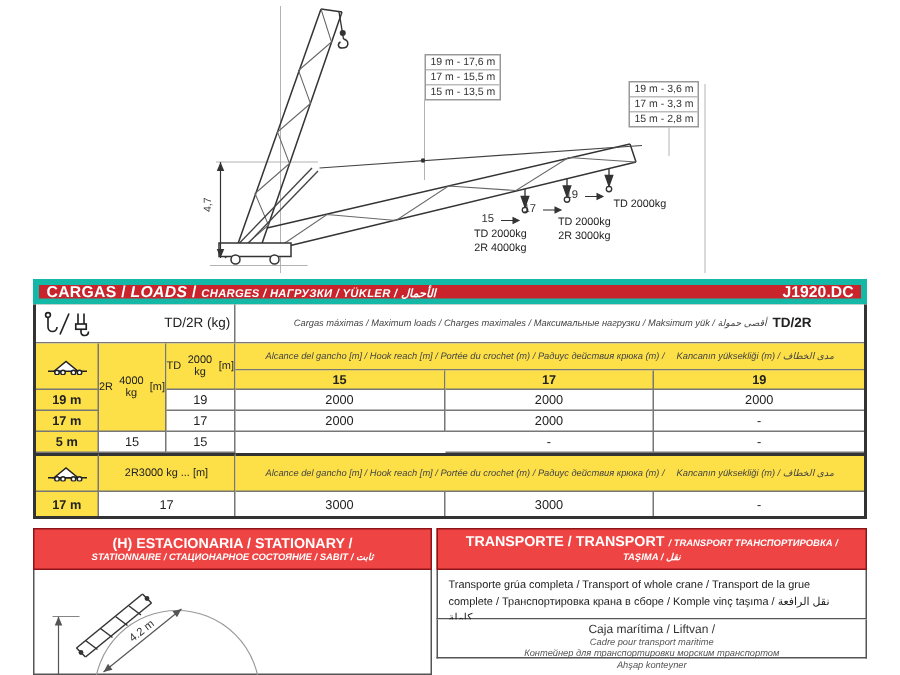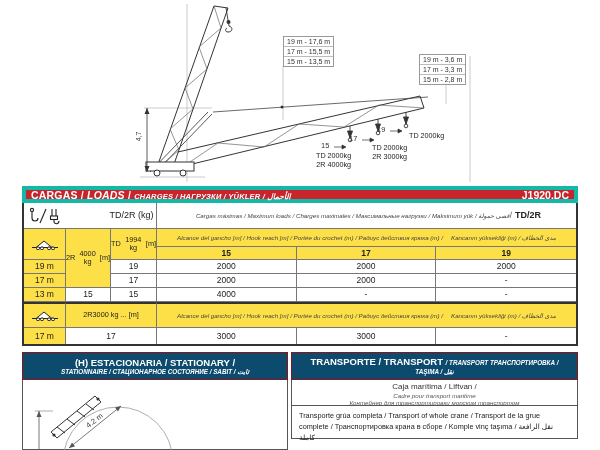--- a/index.html
+++ b/index.html
@@ -26,32 +26,32 @@
   .tbl{display:grid;grid-template-columns:42px 45px 46px 1fr 1fr 1fr;
        grid-template-rows:26px 18px 13px 14px 14px 14px 26px 16px;
        border:2px solid #333;border-top:none;background:#fff;box-sizing:border-box;}
   .c{border-right:1px solid #777;border-bottom:1px solid #777;display:flex;flex-direction:row;
      align-items:center;justify-content:center;text-align:center;overflow:hidden;line-height:1.05;}
   .c.row{flex-direction:row;}
   .g{background:#fde047;}
   .nr{border-right:none;}
   .nb{border-bottom:none;}
   .sep{border-top:2px solid #333;}
-  .jib{font-size:8.5px;font-weight:normal;}
+  .jib{font-size:8.5px;font-weight:bold;}
   .val{font-size:8.5px;}
   .hdr-sm{font-size:6.2px;font-style:italic;color:#444;line-height:7.5px;padding:0 4px;}
   .hdr-b{font-size:9px;font-weight:bold;}
   .colhdr{font-size:7.3px;line-height:8.2px;}
   .subcol{font-size:8.5px;font-weight:bold;}
   .hookcell-label{font-size:9px;margin-left:7px;}
   
   #bottom{position:absolute;left:22px;top:352px;width:556px;display:flex;gap:3px;}
   .panel{flex:1;display:flex;flex-direction:column;}
   .panel-l{flex:0 0 266px;}
-  .phead{background:#0c4a6e;color:#fff;border:1px solid #8d1418;height:28px;display:flex;
+  .phead{background:#ef4444;color:#fff;border:1px solid #8d1418;height:28px;display:flex;
          flex-direction:column;align-items:center;justify-content:center;text-align:center;box-sizing:border-box;}
   .phead .l1{font-size:9.5px;font-weight:bold;line-height:11px;white-space:nowrap;}
   .phead .l1 small{font-size:6.3px;font-style:italic;}
   .phead .l2{font-size:6.3px;font-weight:bold;font-style:italic;line-height:8px;}
   .pbody{border:1px solid #555;border-top:none;background:#fff;box-sizing:border-box;}
   #stationary-body{height:70px;position:relative;}
   #transport-text{font-size:7.3px;line-height:11px;padding:4px 7px;text-align:left;color:#222;height:33px;}
   #liftvan{text-align:center;padding-top:2px;height:26px;color:#333;}
   #liftvan .v1{font-size:8px;line-height:9.5px;}
   #liftvan .v2{font-size:6.2px;font-style:italic;line-height:7.5px;color:#555;}
@@ -201,21 +201,21 @@
           </g>
         </svg>
       </div>
       <div class="c g colhdr" style="grid-column:2/3;grid-row:2/6;">
         <span>2R</span>
         <span>4000 kg</span>
         <span>[m]</span>
       </div>
       <div class="c g colhdr" style="grid-column:3/4;grid-row:2/4;">
         <span>TD</span>
-        <span>1994 kg</span>
+        <span>2000 kg</span>
         <span>[m]</span>
       </div>
       <div class="c g nr" style="grid-column:4/7;grid-row:2/3;">
         <span class="hdr-sm">Alcance del gancho [m] / Hook reach [m] / Portée du crochet (m) / Радиус действия крюка (m) /</span>
         <span class="hdr-sm">Kancanın yüksekliği (m) / مدى الخطاف</span>
       </div>
       <div class="c g subcol" style="grid-column:4/5;grid-row:3/4;">15</div>
       <div class="c g subcol" style="grid-column:5/6;grid-row:3/4;">17</div>
       <div class="c g subcol nr" style="grid-column:6/7;grid-row:3/4;">19</div>
 
@@ -224,24 +224,23 @@
       <div class="c val" style="grid-column:4/5;grid-row:4/5;">2000</div>
       <div class="c val" style="grid-column:5/6;grid-row:4/5;">2000</div>
       <div class="c val nr" style="grid-column:6/7;grid-row:4/5;">2000</div>
 
       <div class="c g jib" style="grid-column:1/2;grid-row:5/6;">17 m</div>
       <div class="c val" style="grid-column:3/4;grid-row:5/6;">17</div>
       <div class="c val" style="grid-column:4/5;grid-row:5/6;">2000</div>
       <div class="c val" style="grid-column:5/6;grid-row:5/6;">2000</div>
       <div class="c val nr" style="grid-column:6/7;grid-row:5/6;">-</div>
 
-      <div class="c g jib" style="grid-column:1/2;grid-row:6/7;">13 m</div>
+      <div class="c g jib" style="grid-column:1/2;grid-row:6/7;">5 m</div>
       <div class="c val" style="grid-column:2/3;grid-row:6/7;">15</div>
       <div class="c val" style="grid-column:3/4;grid-row:6/7;">15</div>
-      <div class="c val" style="grid-column:4/5;grid-row:6/7;">4000</div>
       <div class="c val" style="grid-column:5/6;grid-row:6/7;">-</div>
       <div class="c val nr" style="grid-column:6/7;grid-row:6/7;">-</div>
 
       <div class="c g sep" style="grid-column:1/2;grid-row:7/8;">
         <svg width="28" height="11" viewBox="0 0 28 11">
           <g stroke="#222" stroke-width="1" fill="#fff">
             <path d="M1,8.5 h26"></path>
               <path d="M5,8.5 L13,2 L21,8.5 z"></path>
             <circle cx="7" cy="9.3" r="1.5"></circle>
               <circle cx="11" cy="9.3" r="1.5"></circle>
@@ -300,23 +299,23 @@
     </div>
 
     <div class="panel">
       <div class="phead">
         <span class="l1">
           <span>TRANSPORTE / TRANSPORT</span>
           <small>/ TRANSPORT ТРАНСПОРТИРОВКА /</small>
         </span>
         <span class="l2">TAŞIMA / نقل</span>
       </div>
+      <div class="pbody" id="transport-text">Transporte grúa completa / Transport of whole crane / Transport de la grue complete / Транспортировка крана в сборе / Komple vinç taşıma / نقل الرافعة كاملة</div>
       <div class="pbody" id="liftvan">
         <div class="v1">Caja marítima / Liftvan /</div>
         <div class="v2">Cadre pour transport maritime</div>
         <div class="v2">Контейнер для транспортировки морским транспортом</div>
         <div class="v2">Ahşap konteyner</div>
       </div>
-      <div class="pbody" id="transport-text">Transporte grúa completa / Transport of whole crane / Transport de la grue complete / Транспортировка крана в сборе / Komple vinç taşıma / نقل الرافعة كاملة</div>
     </div>
   </div>
 
 </div>
 
 </body></html>

